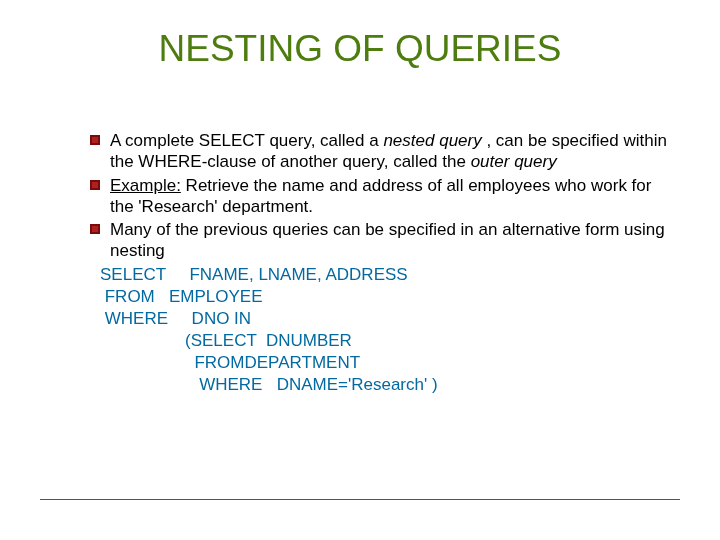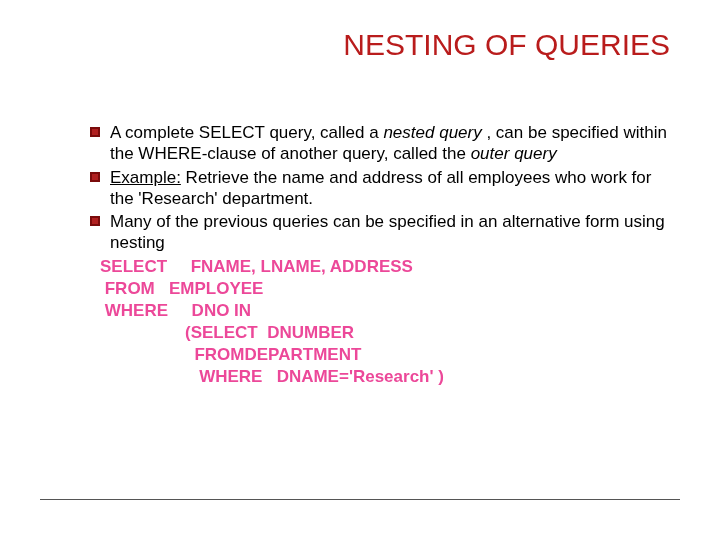--- a/index.html
+++ b/index.html
@@ -5,24 +5,24 @@
   * { margin: 0; padding: 0; box-sizing: border-box; }
   body {
     width: 720px;
     height: 540px;
     background: #ffffff;
     font-family: Arial, Helvetica, sans-serif;
     position: relative;
     padding: 28px 50px 0 50px;
   }
   .title {
-    color: #b91c1c;
-    font-size: 30px;
+    color: #4d7c0f;
+    font-size: 37px;
     font-weight: normal;
-    text-align: right;
+    text-align: center;
     margin-bottom: 60px;
     font-family: Arial, sans-serif;
   }
   .bullets {
     padding-left: 40px;
   }
   .bullet-item {
     display: flex;
     align-items: flex-start;
     margin-bottom: 2px;
@@ -39,22 +39,22 @@
     font-size: 17px;
     color: #000;
     line-height: 1.25;
     flex: 1;
   }
   .italic { font-style: italic; }
   .underline { text-decoration: underline; }
   .code-block {
     margin-left: 50px;
     font-size: 17px;
-    font-weight: bold;
-    color: #ec4899;
+    font-weight: normal;
+    color: #0369a1;
     line-height: 1.3;
     white-space: pre;
     font-family: Arial, sans-serif;
   }
   .hr {
     position: absolute;
     left: 40px;
     right: 40px;
     bottom: 40px;
     border-top: 1px solid #555;

